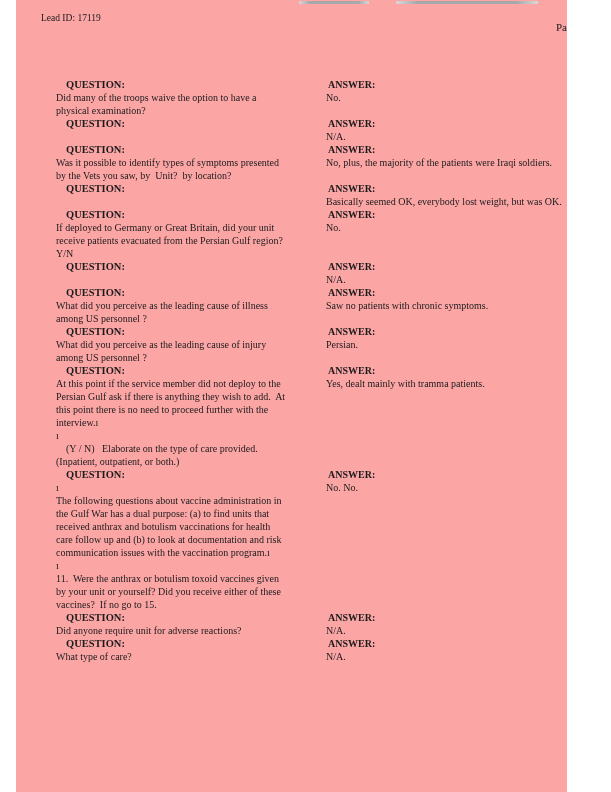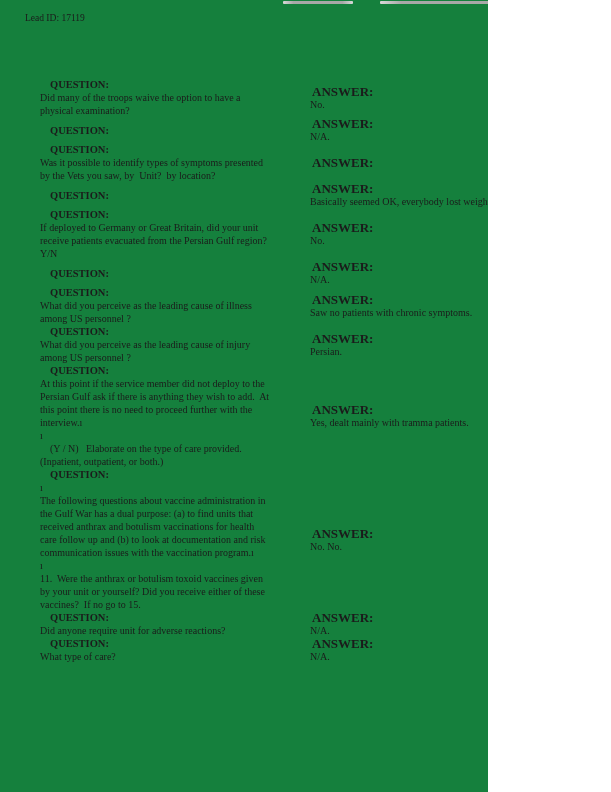--- a/index.html
+++ b/index.html
@@ -2,26 +2,27 @@
 <html><head>
 <meta charset="utf-8">
 <style>
   html, body {
     margin: 0;
     padding: 0;
     background: #ffffff;
   }
   .page {
     position: relative;
-    width: 488px;
+    width: 551px;
     height: 792px;
-    background: #15803d;
+    background: #fca5a5;
     font-family: "Liberation Serif", serif;
     color: #1b1b1b;
     overflow: hidden;
+    margin-left: 16px;
   }
   .scan-line {
     position: absolute;
     top: 1px;
     height: 3px;
     background: linear-gradient(to right, #d9d9d9, #a8a8a8 15%, #a8a8a8 85%, #d9d9d9);
     border-radius: 1px;
   }
   .scan-line-1 { left: 283px; width: 70px; }
   .scan-line-2 { left: 380px; width: 142px; }
@@ -40,32 +41,32 @@
     white-space: pre;
   }
   .content {
     position: absolute;
     left: 40px;
     top: 78px;
     width: 545px;
     font-size: 10px;
     line-height: 13px;
   }
-  .row { display: flex; align-items: center; }
+  .row { display: flex; align-items: flex-start; }
   .qcol { width: 270px; flex: 0 0 270px; }
   .acol { flex: 1 1 auto; min-width: 0; }
   .qhead {
     font-weight: bold;
     padding-left: 10px;
     font-size: 10.5px;
   }
   .ahead {
     font-weight: bold;
     padding-left: 2px;
-    font-size: 13px;
+    font-size: 10px;
   }
   .qtext, .atext, .xtext {
     white-space: pre-wrap;
   }
 </style>
 </head>
 <body>
 
 <div class="page">
 
@@ -100,20 +101,21 @@
     </div>
 
     <div class="row">
       <div class="qcol">
         <div class="qhead">QUESTION:</div>
         <div class="qtext">Was it possible to identify types of symptoms presented
 by the Vets you saw, by  Unit?  by location?</div>
       </div>
       <div class="acol">
         <div class="ahead">ANSWER:</div>
+        <div class="atext">No, plus, the majority of the patients were Iraqi soldiers.</div>
       </div>
     </div>
 
     <div class="row">
       <div class="qcol">
         <div class="qhead">QUESTION:</div>
       </div>
       <div class="acol">
         <div class="ahead">ANSWER:</div>
         <div class="atext">Basically seemed OK, everybody lost weight, but was OK.</div>

